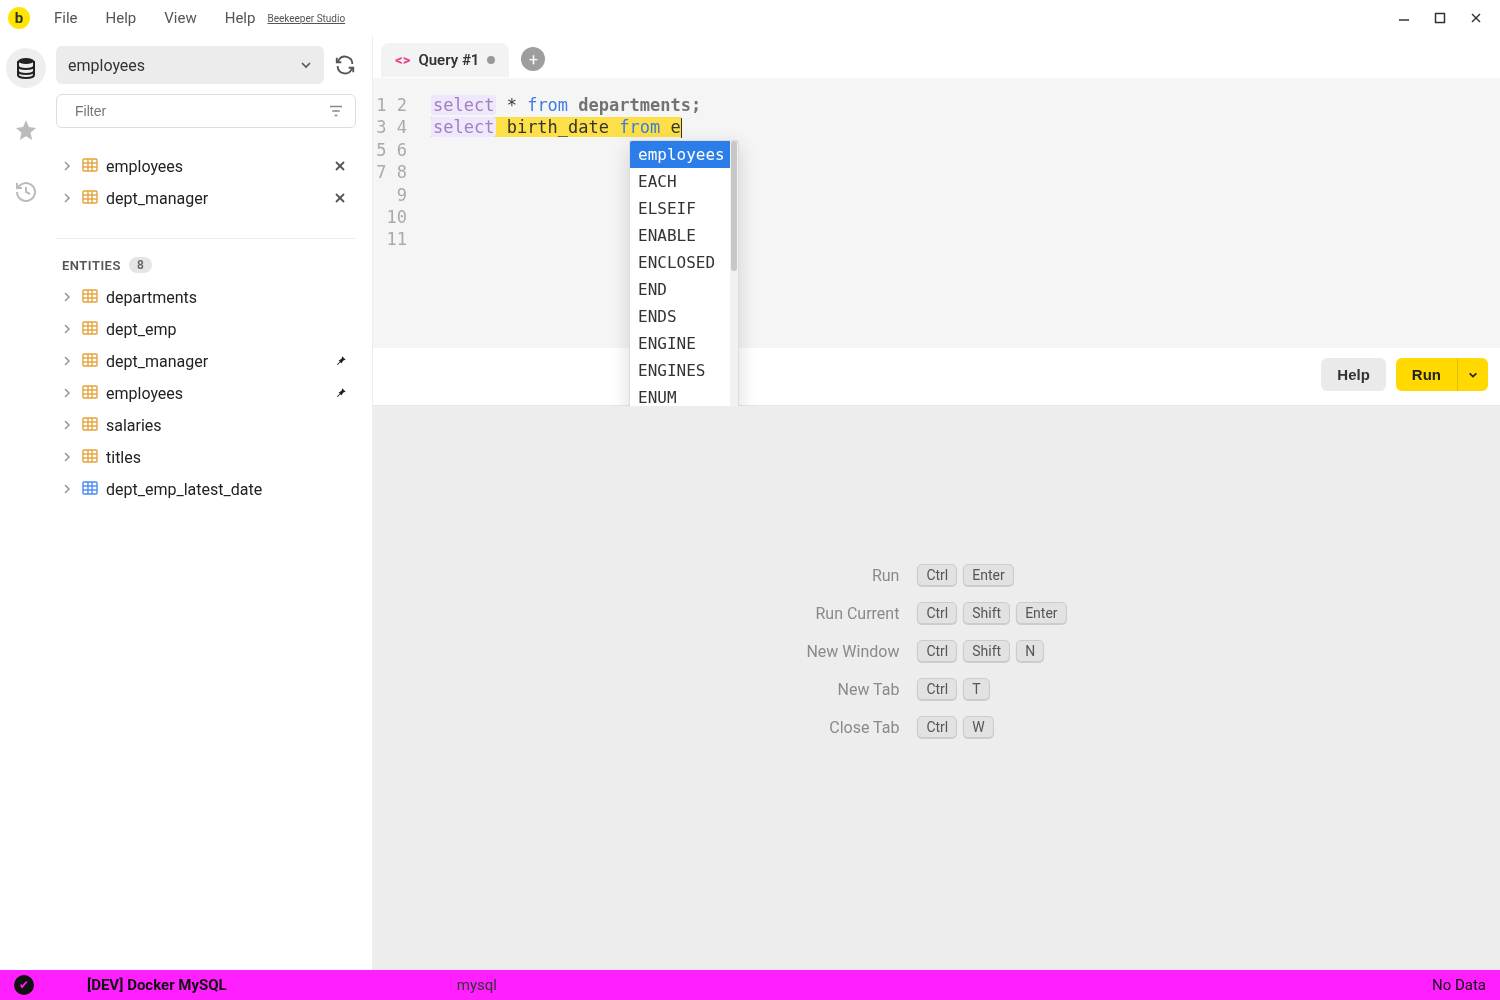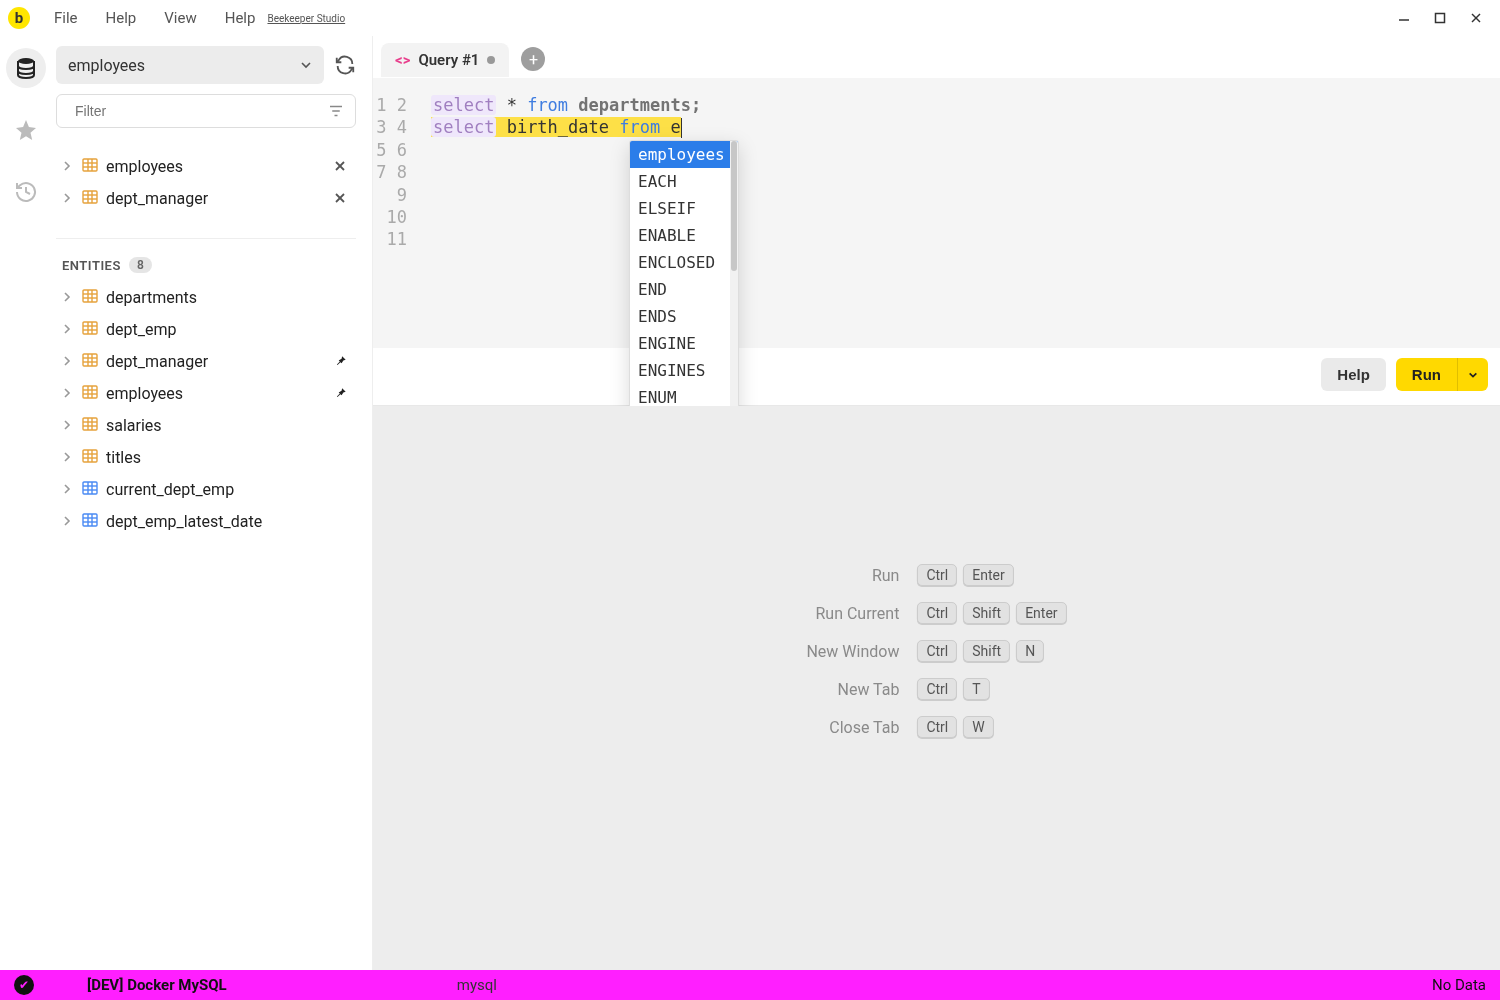--- a/index.html
+++ b/index.html
@@ -507,37 +507,20 @@
     <span class="tbl-icon">
             <svg width="16" height="16" viewBox="0 0 16 16">
               <rect x="1" y="2" width="14" height="12" rx="1" fill="none" stroke="#e6a23c" stroke-width="1.4"></rect>
               <line x1="1" y1="6" x2="15" y2="6" stroke="#e6a23c" stroke-width="1.4"></line>
               <line x1="1" y1="10" x2="15" y2="10" stroke="#e6a23c" stroke-width="1.4"></line>
               <line x1="6" y1="2" x2="6" y2="14" stroke="#e6a23c" stroke-width="1.4"></line>
               <line x1="10" y1="2" x2="10" y2="14" stroke="#e6a23c" stroke-width="1.4"></line>
             </svg>
           </span>
     <span class="tree-label">titles</span>
-    </div>
-        <div class="tree-item">
-          <span class="chev">
-            <svg width="10" height="10" viewBox="0 0 10 10">
-              <path d="M3 1l4 4-4 4" fill="none" stroke="#999" stroke-width="1.6"></path>
-            </svg>
-          </span>
-    <span class="tbl-icon">
-            <svg width="16" height="16" viewBox="0 0 16 16">
-              <rect x="1" y="2" width="14" height="12" rx="1" fill="none" stroke="#4a8af4" stroke-width="1.4"></rect>
-              <line x1="1" y1="6" x2="15" y2="6" stroke="#4a8af4" stroke-width="1.4"></line>
-              <line x1="1" y1="10" x2="15" y2="10" stroke="#4a8af4" stroke-width="1.4"></line>
-              <line x1="6" y1="2" x2="6" y2="14" stroke="#4a8af4" stroke-width="1.4"></line>
-              <line x1="10" y1="2" x2="10" y2="14" stroke="#4a8af4" stroke-width="1.4"></line>
-            </svg>
-          </span>
-    <span class="tree-label">current_dept_emp</span>
     </div>
         <div class="tree-item">
           <span class="chev">
             <svg width="10" height="10" viewBox="0 0 10 10">
               <path d="M3 1l4 4-4 4" fill="none" stroke="#999" stroke-width="1.6"></path>
             </svg>
           </span>
     <span class="tbl-icon">
             <svg width="16" height="16" viewBox="0 0 16 16">
               <rect x="1" y="2" width="14" height="12" rx="1" fill="none" stroke="#4a8af4" stroke-width="1.4"></rect>

